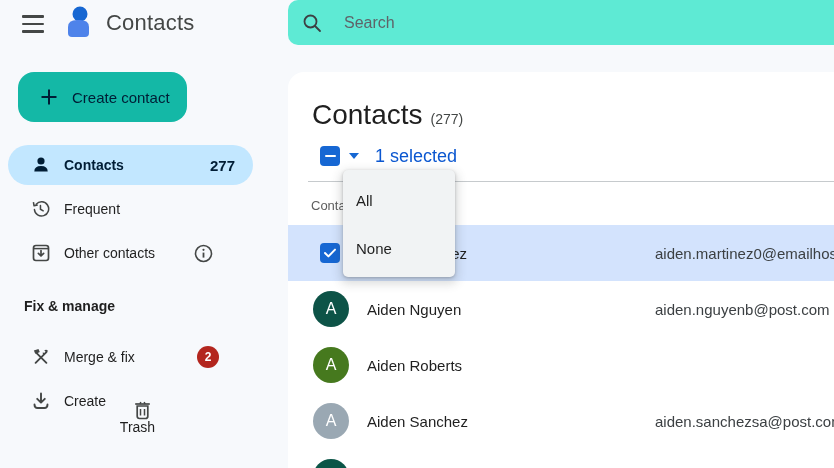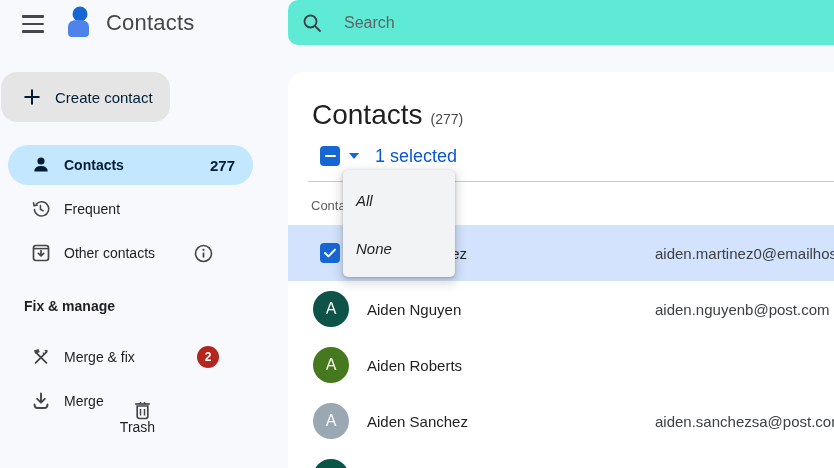--- a/index.html
+++ b/index.html
@@ -17,22 +17,22 @@
     display:flex; flex-direction:column; justify-content:center; gap:5px; cursor:pointer; }
   .hamburger span { display:block; width:22px; height:2.4px; background:#444746; border-radius:1px; margin-left:6px; }
   .app-logo { position:absolute; left:64px; top:5px; width:30px; height:34px; }
   .app-title { position:absolute; left:106px; top:10px; font-size:22px; color:#444746; letter-spacing:.2px; }
   .searchbar { position:absolute; left:288px; top:0; right:0; height:45px;
     background:#5eead4; border-radius:10px 0 0 10px; display:flex; align-items:center; }
   .search-icon { margin-left:14px; width:20px; height:20px; flex:0 0 auto; }
   .search-text { margin-left:22px; font-size:16px; color:#5f6368; }
   
   .sidebar { position:absolute; left:0; top:45px; width:288px; bottom:0; }
-  .create-btn { position:absolute; left:1px; top:27px; width:169px; height:50px;
-    background:#e5e5e5; border-radius:16px; display:flex; align-items:center; cursor:pointer; }
+  .create-btn { position:absolute; left:18px; top:27px; width:169px; height:50px;
+    background:#14b8a6; border-radius:16px; display:flex; align-items:center; cursor:pointer; }
   .create-btn .plus { margin-left:21px; width:20px; height:20px; }
   .create-btn .lbl { margin-left:13px; font-size:15px; font-weight:500; color:#001d35; }
   .nav-item { position:absolute; left:8px; width:245px; height:40px; border-radius:20px;
     display:flex; align-items:center; cursor:pointer; }
   .nav-item.selected { background:#c2e7ff; }
   .nav-item .nicon { margin-left:24px; width:18px; height:18px; flex:0 0 auto; display:flex; align-items:center; justify-content:center; }
   .nav-item .nlbl { margin-left:14px; font-size:14px; color:#1f1f1f; }
   .nav-item.selected .nlbl { font-weight:700; color:#001d35; }
   .nav-item .ncount { position:absolute; right:18px; font-size:15px; font-weight:700; color:#001d35; }
   .nav-item .ntrail { position:absolute; right:40px; width:19px; height:19px; }
@@ -62,21 +62,21 @@
   .row .cbx.rowcbx { position:absolute; left:32px; top:18px; }
   .avatar { position:absolute; left:25px; top:10px; width:36px; height:36px; border-radius:50%;
     color:#fff; font-size:16px; display:flex; align-items:center; justify-content:center; }
   .cname { position:absolute; left:79px; top:0; height:56px; display:flex; align-items:center;
     font-size:15px; color:#1f1f1f; white-space:nowrap; }
   .cemail { position:absolute; left:367px; top:0; height:56px; display:flex; align-items:center;
     font-size:15px; color:#3c4043; white-space:nowrap; }
   
   .menu { position:absolute; left:55px; top:98px; width:112px; height:107px; z-index:10;
     background:#f1f3f4; border-radius:5px; padding-top:6px;
-    box-shadow:0 1px 3px rgba(60,64,67,.3), 0 4px 10px 3px rgba(60,64,67,.18);font-style:italic; }
+    box-shadow:0 1px 3px rgba(60,64,67,.3), 0 4px 10px 3px rgba(60,64,67,.18); }
   .menu-item { height:48px; display:flex; align-items:center; padding-left:13px;
     font-size:15px; color:#1f1f1f; cursor:pointer; }
   svg { display:block; }
 </style>
 </head>
 <body>
 
 <div class="topbar">
   <div class="hamburger">
       <span></span>
@@ -162,21 +162,21 @@
     <span class="badge">2</span>
   </div>
 
   <div class="nav-item" style="top:336px;">
     <span class="nicon">
       <svg width="18" height="18" viewBox="0 0 18 18">
         <path d="M9 1.5 V10 M5.2 6.8 L9 10.6 L12.8 6.8" fill="none" stroke="#444746" stroke-width="1.9" stroke-linecap="round" stroke-linejoin="round"></path>
         <path d="M2.5 12.5 q0 3.5 3 3.5 h7 q3 0 3 -3.5" fill="none" stroke="#444746" stroke-width="1.9" stroke-linecap="round"></path>
       </svg>
     </span>
-    <span class="nlbl">Merge</span>
+    <span class="nlbl">Create</span>
   </div>
 
   <div class="nav-item" style="top:356px;flex-direction:column;">
     <span class="nicon">
       <svg width="17" height="19" viewBox="0 0 17 19">
         <path d="M3.2 5 h10.6 v10.2 q0 2.3 -2.3 2.3 h-6 q-2.3 0 -2.3 -2.3 z" fill="none" stroke="#444746" stroke-width="1.7"></path>
         <line x1="1.2" y1="3" x2="15.8" y2="3" stroke="#444746" stroke-width="1.7"></line>
         <line x1="6" y1="3" x2="6.8" y2="1" stroke="#444746" stroke-width="1.5"></line>
         <line x1="11" y1="3" x2="10.2" y2="1" stroke="#444746" stroke-width="1.5"></line>
         <line x1="6.5" y1="8" x2="6.5" y2="14.5" stroke="#444746" stroke-width="1.5"></line>

